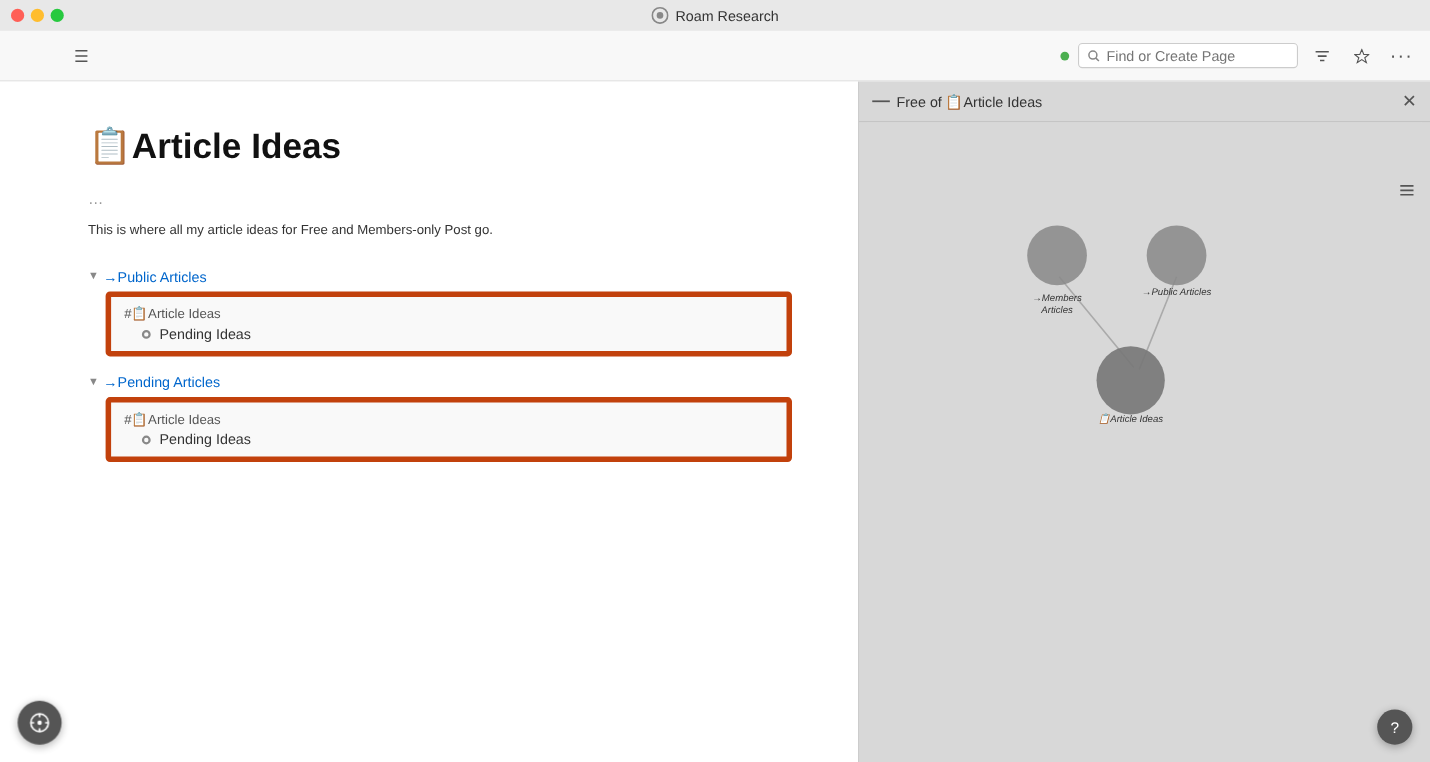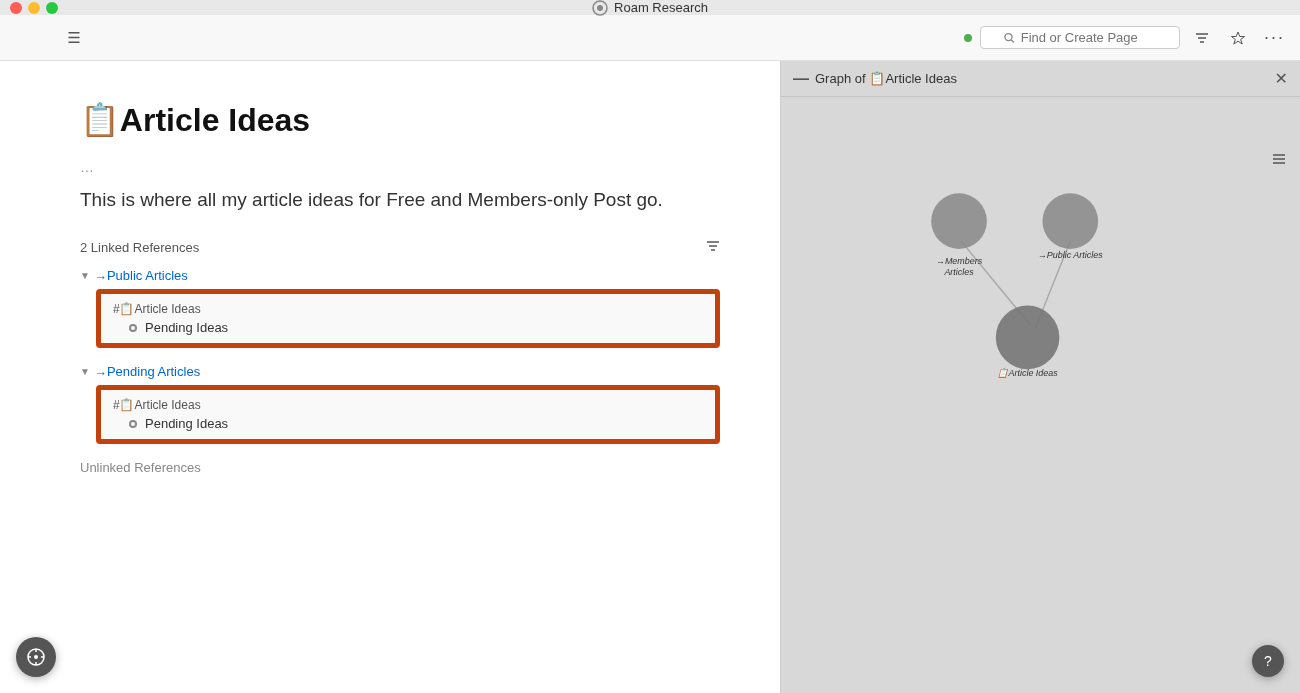--- a/index.html
+++ b/index.html
@@ -9,21 +9,21 @@
       height: 693px;
       background: #f8f8f8;
       font-family: -apple-system, BlinkMacSystemFont, 'Segoe UI', sans-serif;
       overflow: hidden;
       display: flex;
       flex-direction: column;
     }
 
     
     .titlebar {
-      height: 15px;
+      height: 28px;
       background: #e8e8e8;
       display: flex;
       align-items: center;
       justify-content: center;
       position: relative;
       -webkit-app-region: drag;
       flex-shrink: 0;
     }
 
     .titlebar-buttons {
@@ -85,21 +85,21 @@
       align-items: center;
       gap: 8px;
     }
 
     .search-box {
       display: flex;
       align-items: center;
       background: #fff;
       border: 1px solid #ccc;
       border-radius: 4px;
-      padding: 3px 23px;
+      padding: 3px 8px;
       gap: 6px;
       width: 200px;
     }
 
     .search-box input {
       border: none;
       outline: none;
       font-size: 13px;
       color: #555;
       background: transparent;
@@ -153,21 +153,21 @@
       gap: 4px;
       margin-bottom: 14px;
     }
 
     .breadcrumb-dots {
       color: #999;
       font-size: 14px;
     }
 
     .article-description {
-      font-size: 19px;
+      font-size: 12px;
       color: #333;
       margin-bottom: 28px;
     }
 
     .linked-references-header {
       display: flex;
       align-items: center;
       justify-content: space-between;
       margin-bottom: 12px;
     }
@@ -417,30 +417,20 @@
   <div class="article-area">
 
     <div class="article-title">📋Article Ideas</div>
 
     <div class="article-breadcrumb">
       <span class="breadcrumb-dots">…</span>
     </div>
 
     <div class="article-description">This is where all my article ideas for Free and Members-only Post go.</div>
 
-    <div class="linked-references-header">
-      <span class="linked-references-count">2 Linked References</span>
-      <div class="filter-icon">
-        <svg width="14" height="14" viewBox="0 0 14 14">
-          <line x1="1" y1="3" x2="13" y2="3" stroke="#555" stroke-width="1.5"></line>
-          <line x1="3" y1="7" x2="11" y2="7" stroke="#555" stroke-width="1.5"></line>
-          <line x1="5" y1="11" x2="9" y2="11" stroke="#555" stroke-width="1.5"></line>
-        </svg>
-      </div>
-    </div>
 
     <div class="reference-group">
       <div class="reference-group-header">
         <span class="collapse-arrow">▼</span>
         <span class="ref-link">→Public Articles</span>
       </div>
       <div class="reference-card">
         <div class="ref-card-title">
           <span>#📋Article Ideas</span>
         </div>
@@ -460,31 +450,30 @@
         <div class="ref-card-title">
           <span>#📋Article Ideas</span>
         </div>
         <div class="ref-card-content">
           <div class="bullet-circle"></div>
           <span>Pending Ideas</span>
         </div>
       </div>
     </div>
 
-    <div class="unlinked-references">Unlinked References</div>
 
   </div>
 
   <div class="right-panel">
 
     <div class="graph-header">
       <div class="graph-header-left">
         <span class="graph-collapse-btn">—</span>
         <span class="graph-title">
-          <span>Graph of </span><span>📋Article Ideas</span>
+          <span>Free of </span><span>📋Article Ideas</span>
         </span>
       </div>
       <span class="graph-close-btn">✕</span>
     </div>
 
     <div class="graph-content">
       
       <svg class="graph-svg" viewBox="0 0 520 600">
 
         <rect width="520" height="600" fill="#d8d8d8"></rect>

